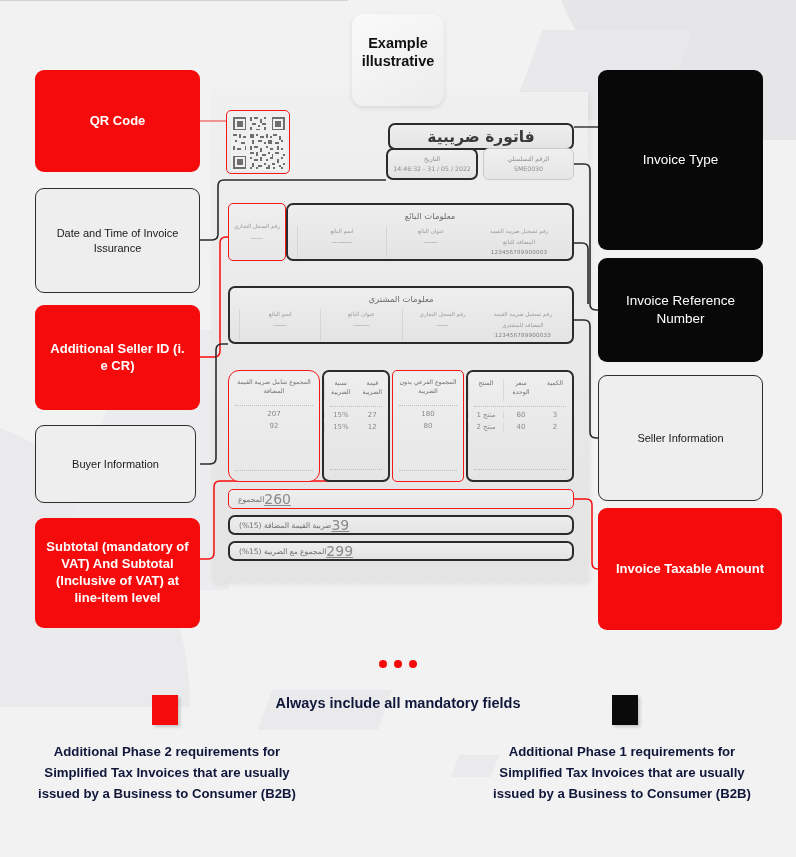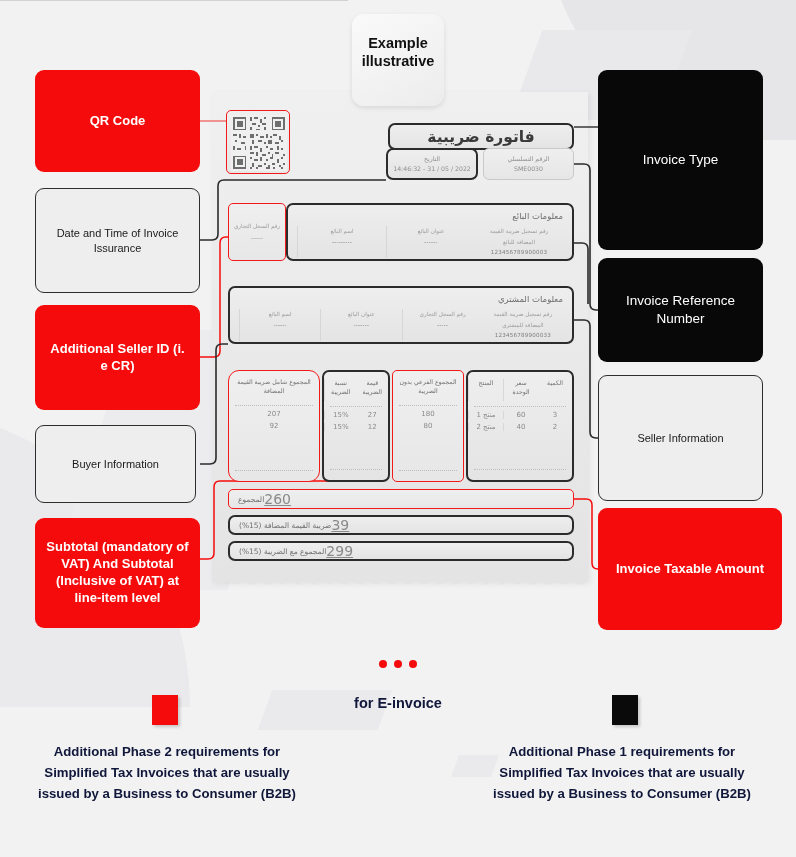--- a/index.html
+++ b/index.html
@@ -93,21 +93,21 @@
     left:483px; top:148px; width:91px; height:32px;
     display:flex; flex-direction:column; align-items:center; justify-content:center;
     font-size:6.2px; line-height:1.55;
   }
   .divider{
     left:226px; top:191px; width:348px; height:1px; background:#d2d2d2; z-index:4;
   }
 
   
   .info-block{ padding:6px 9px 5px; }
-  .info-title{ font-size:8.5px; color:#6d6d6d; text-align:right; margin-bottom:5px; }
+  .info-title{ font-size:8.5px; color:#6d6d6d; text-align:center; margin-bottom:5px; }
   .info-cols{ display:flex; flex-direction:row-reverse; }
   .info-col{
     flex:1; text-align:center; padding:0 5px;
     border-left:1px solid #d6d6d6;
     font-size:5.6px; line-height:1.9; color:#9a9a9a;
   }
   .info-col:last-child{ border-left:none; }
   .info-col .lbl{ display:block; }
   .info-col .val{ display:block; color:#7d7d7d; letter-spacing:.2px; }
 
@@ -485,20 +485,20 @@
 <div class="lbl-card lbl-grey  R3">Seller Information</div>
 <div class="lbl-card lbl-red   R4">Invoice Taxable Amount</div>
 
 <div class="dots">
   <span></span>
   <span></span>
   <span></span>
 </div>
 
 <div class="legend-center">
-  <div>for E-invoice</div>
+  <div>Always include all mandatory fields</div>
 </div>
 
 <div class="swatch sw-red"></div>
 <div class="swatch sw-black"></div>
 
 <div class="legend-col legend-left">Additional Phase 2 requirements for Simplified Tax Invoices that are usually issued by a Business to Consumer (B2B)</div>
 <div class="legend-col legend-right">Additional Phase 1 requirements for Simplified Tax Invoices that are usually issued by a Business to Consumer (B2B)</div>
 
 </body></html>

